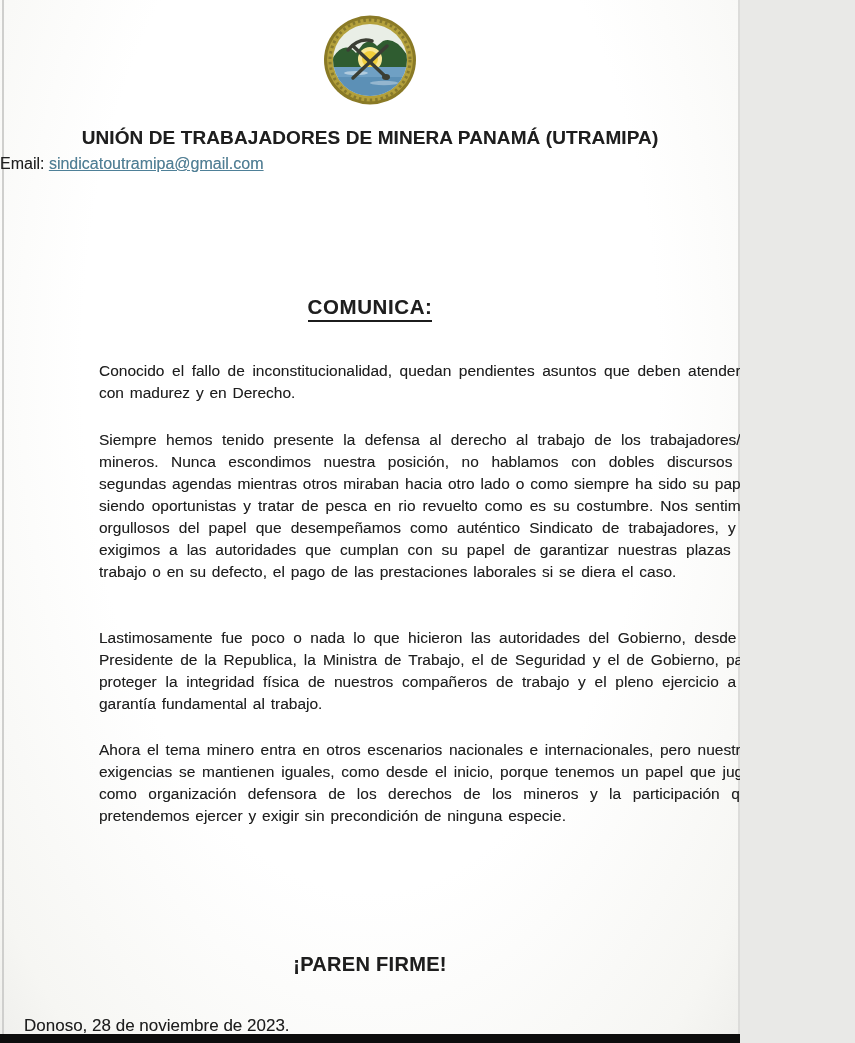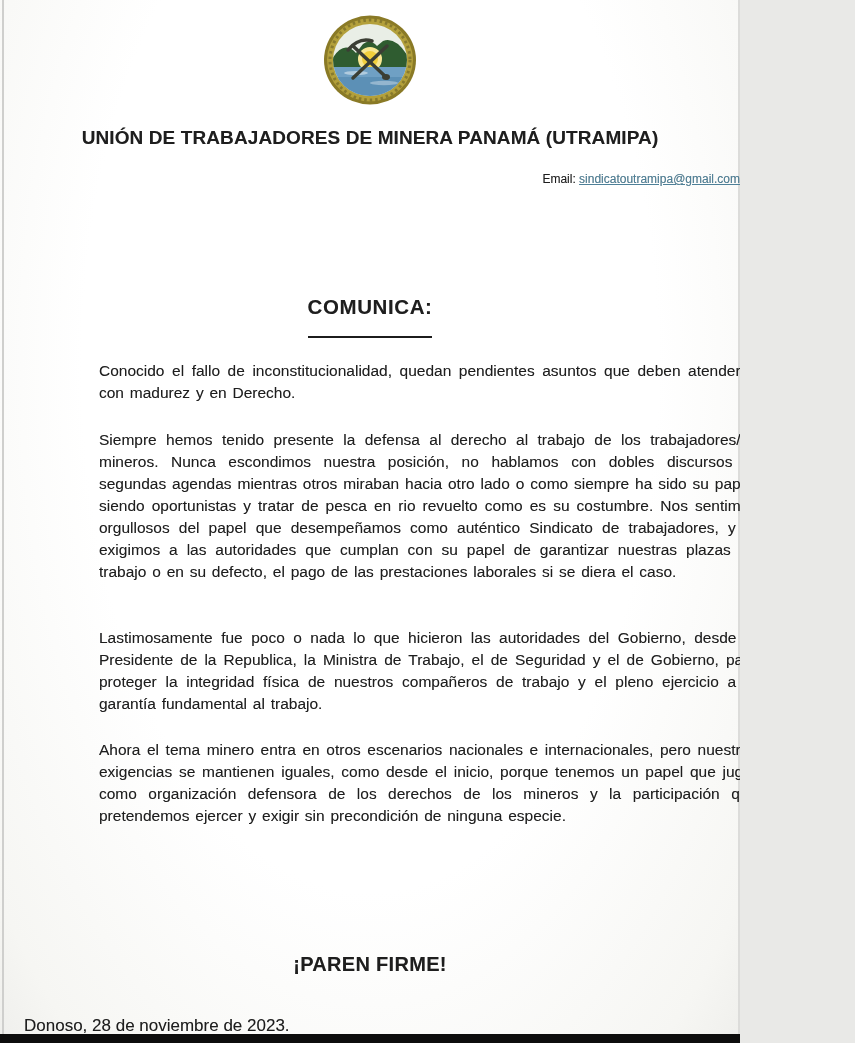--- a/index.html
+++ b/index.html
@@ -18,32 +18,32 @@
   .edge-right { position: absolute; right: 0; top: 0; width: 2px; height: 100%; background: #dcdcda; }
   .bottom-bar { position: absolute; left: 0; bottom: 0; width: 100%; height: 9px; background: #0d0d0d; }
 
   .logo { position: absolute; top: 15px; left: 50%; transform: translateX(-50%); width: 96px; height: 92px; }
   .logo svg { filter: blur(0.4px); }
 
   .title {
     position: absolute; top: 127px; left: 0; width: 100%;
     text-align: center; font-weight: bold; font-size: 19px; letter-spacing: 0.1px;
   }
-  .email-line { position: absolute; top: 172px; left: 0; width: 100%; text-align: right; font-size: 12px; }
+  .email-line { position: absolute; top: 155px; left: 0; width: 100%; text-align: left; font-size: 16px; }
   .email-link { color: #4e8098; text-decoration: underline; cursor: pointer; }
 
   .intro {
     position: absolute; top: 224px; left: 99px; width: 658px;
     text-align: center; font-size: 15.5px; line-height: 21.5px;
   }
 
   .comunica-wrap { position: absolute; top: 295px; left: 0; width: 100%; text-align: center; }
   .comunica {
     display: inline-block; font-size: 20.5px; font-weight: bold; letter-spacing: 0.6px;
-    border-bottom: 2.5px solid #1c1c1c; padding-bottom: 17px;
+    border-bottom: 2.5px solid #1c1c1c; padding-bottom: 1px;
   }
 
   .par {
     position: absolute; left: 99px; width: 658px;
     text-align: justify; font-size: 15.5px; line-height: 22px; word-spacing: 1.5px;
   }
   .p1 { top: 360px; } .p2 { top: 429px; } .p3 { top: 627px; } .p4 { top: 739px; } .p5 { top: 849px; }
   .par b, .intro b { font-weight: bold; }
 
   .slogan {

